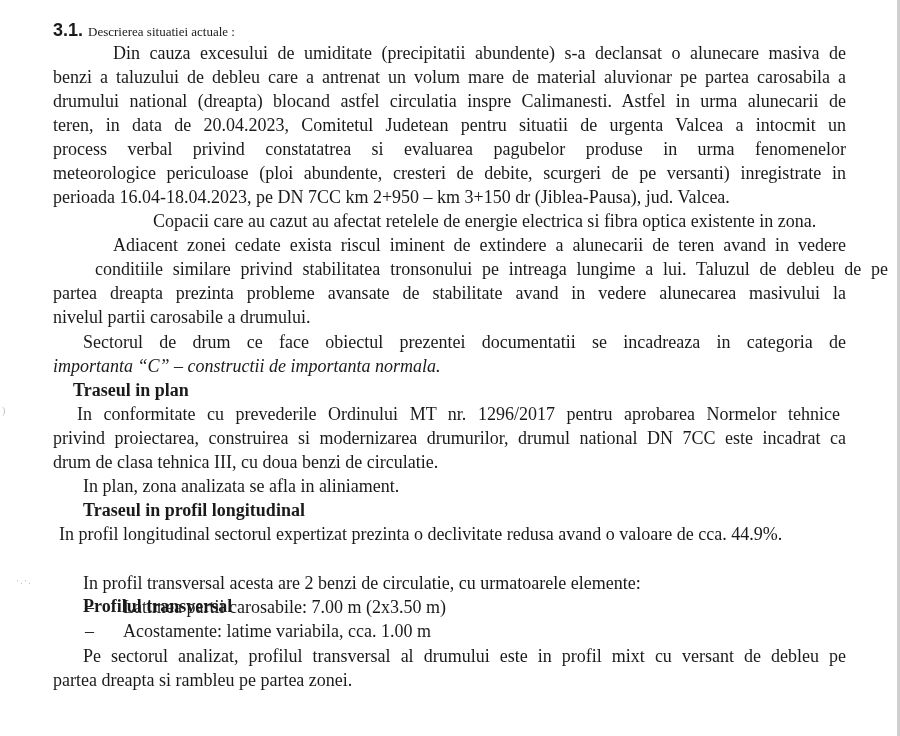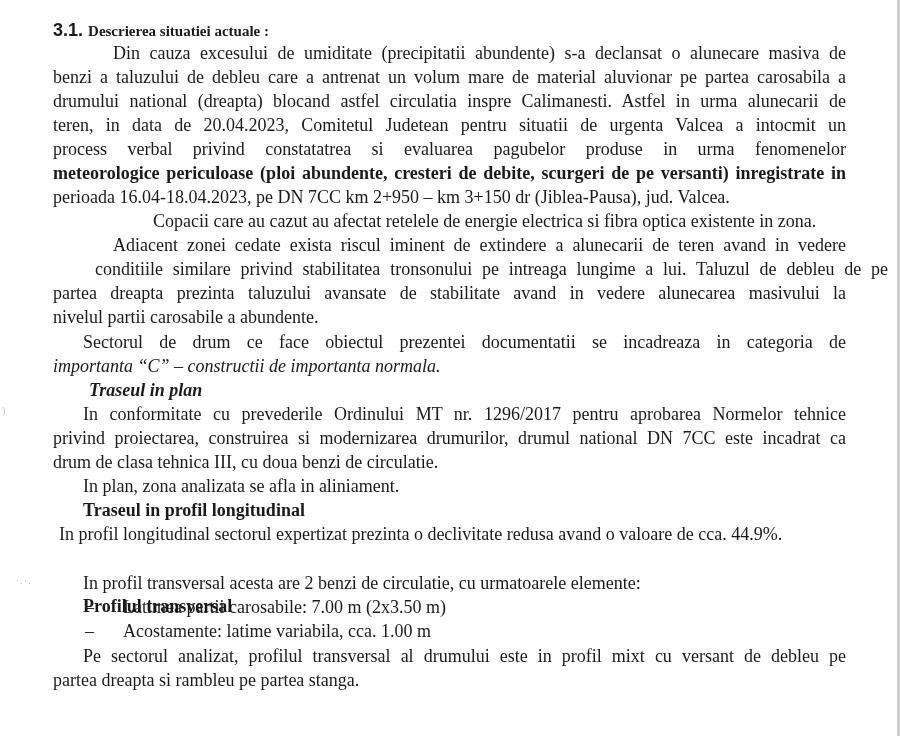--- a/index.html
+++ b/index.html
@@ -41,22 +41,22 @@
     text-align: justify;
     text-align-last: justify;
   }
   .heading-main {
     font-family: "Liberation Sans", "DejaVu Sans", sans-serif;
     font-weight: bold;
     font-size: 18px;
   }
   .heading-main .rest {
     font-family: "Liberation Serif", "DejaVu Serif", serif;
-    font-weight: bold;
-    font-size: 15px;
+    font-weight: normal;
+    font-size: 13px;
   }
   .sub {
     font-weight: bold;
   }
   .bullet-dash {
     position: absolute;
     left: 0;
   }
   .bullet-text {
     position: absolute;
@@ -79,52 +79,52 @@
   <div class="line heading-main" style="top:4px;">
     <span>3.1.</span>
     <span class="rest">Descrierea situatiei actuale :</span>
   </div>
 
   <div class="line just" style="top:27px; left:60px; width:733px;">Din cauza excesului de umiditate (precipitatii abundente) s-a declansat o alunecare masiva de</div>
   <div class="line just" style="top:51px;">benzi a taluzului de debleu care a antrenat un volum mare de material aluvionar pe partea carosabila a</div>
   <div class="line just" style="top:75px;">drumului national (dreapta) blocand astfel circulatia inspre Calimanesti. Astfel in urma alunecarii de</div>
   <div class="line just" style="top:99px;">teren, in data de 20.04.2023, Comitetul Judetean pentru situatii de urgenta Valcea a intocmit un</div>
   <div class="line just" style="top:123px;">process verbal privind constatatrea si evaluarea pagubelor produse in urma fenomenelor</div>
-  <div class="line just" style="top:147px;font-weight:bold;">meteorologice periculoase (ploi abundente, cresteri de debite, scurgeri de pe versanti) inregistrate in</div>
+  <div class="line just" style="top:147px;">meteorologice periculoase (ploi abundente, cresteri de debite, scurgeri de pe versanti) inregistrate in</div>
   <div class="line" style="top:171px;">perioada 16.04-18.04.2023, pe DN 7CC km 2+950 – km 3+150 dr (Jiblea-Pausa), jud. Valcea.</div>
 
   <div class="line" style="top:195px; left:60px;margin-left:40px;">Copacii care au cazut au afectat retelele de energie electrica si fibra optica existente in zona.</div>
 
   <div class="line just" style="top:219px; left:60px; width:733px;">Adiacent zonei cedate exista riscul iminent de extindere a alunecarii de teren avand in vedere</div>
   <div class="line just" style="top:243px;margin-left:42px;">conditiile similare privind stabilitatea tronsonului pe intreaga lungime a lui. Taluzul de debleu de pe</div>
-  <div class="line just" style="top:267px;">partea dreapta prezinta taluzului avansate de stabilitate avand in vedere alunecarea masivului la</div>
-  <div class="line" style="top:291px;">nivelul partii carosabile a abundente.</div>
+  <div class="line just" style="top:267px;">partea dreapta prezinta probleme avansate de stabilitate avand in vedere alunecarea masivului la</div>
+  <div class="line" style="top:291px;">nivelul partii carosabile a drumului.</div>
 
   <div class="line just" style="top:316px; left:30px; width:763px;">Sectorul de drum ce face obiectul prezentei documentatii  se incadreaza in categoria de</div>
   <div class="line" style="top:340px;font-style:italic;">importanta “C” – constructii de importanta normala.</div>
 
-  <div class="line sub" style="top:364px; left:36px;font-style:italic;">Traseul in plan</div>
-  <div class="line just" style="top:388px; left:30px; width:763px;">In conformitate cu prevederile Ordinului MT nr. 1296/2017 pentru aprobarea Normelor tehnice</div>
+  <div class="line sub" style="top:364px; left:20px;">Traseul in plan</div>
+  <div class="line just" style="top:388px; left:24px; width:763px;">In conformitate cu prevederile Ordinului MT nr. 1296/2017 pentru aprobarea Normelor tehnice</div>
   <div class="line just" style="top:412px;">privind proiectarea, construirea si modernizarea drumurilor, drumul national DN 7CC este incadrat ca</div>
   <div class="line" style="top:436px;">drum de clasa tehnica III, cu doua benzi de circulatie.</div>
   <div class="line" style="top:460px; left:30px;">In plan, zona analizata se afla in aliniament.</div>
 
   <div class="line sub" style="top:484px; left:30px;">Traseul in profil longitudinal</div>
   <div class="line" style="top:508px; left:6px;">In profil longitudinal sectorul expertizat prezinta o declivitate redusa avand o valoare de cca. 44.9%.</div>
 
   <div class="line sub" style="top:532px; left:30px;margin-top:48px;">Profilul transversal</div>
   <div class="line" style="top:557px; left:30px;">In profil transversal acesta are 2 benzi de circulatie, cu urmatoarele elemente:</div>
 
   <div class="line" style="top:581px; left:32px;">
     <span class="bullet-dash">–</span>
     <span class="bullet-text">Latimea partii carosabile: 7.00 m (2x3.50 m)</span>
   </div>
   <div class="line" style="top:605px; left:32px;">
     <span class="bullet-dash">–</span>
     <span class="bullet-text">Acostamente: latime variabila, cca. 1.00 m</span>
   </div>
 
   <div class="line just" style="top:630px; left:30px; width:763px;">Pe sectorul analizat, profilul transversal al drumului este in profil mixt cu versant de debleu pe</div>
-  <div class="line" style="top:654px;">partea dreapta si rambleu pe partea stanga.</div>
+  <div class="line" style="top:654px;">partea dreapta si rambleu pe partea zonei.</div>
 </div>
 
 <div class="mark" style="left:2px; top:405px;">)</div>
 <div class="mark" style="left:16px; top:575px; letter-spacing:1px;">·.·.</div>
 
 </body></html>

